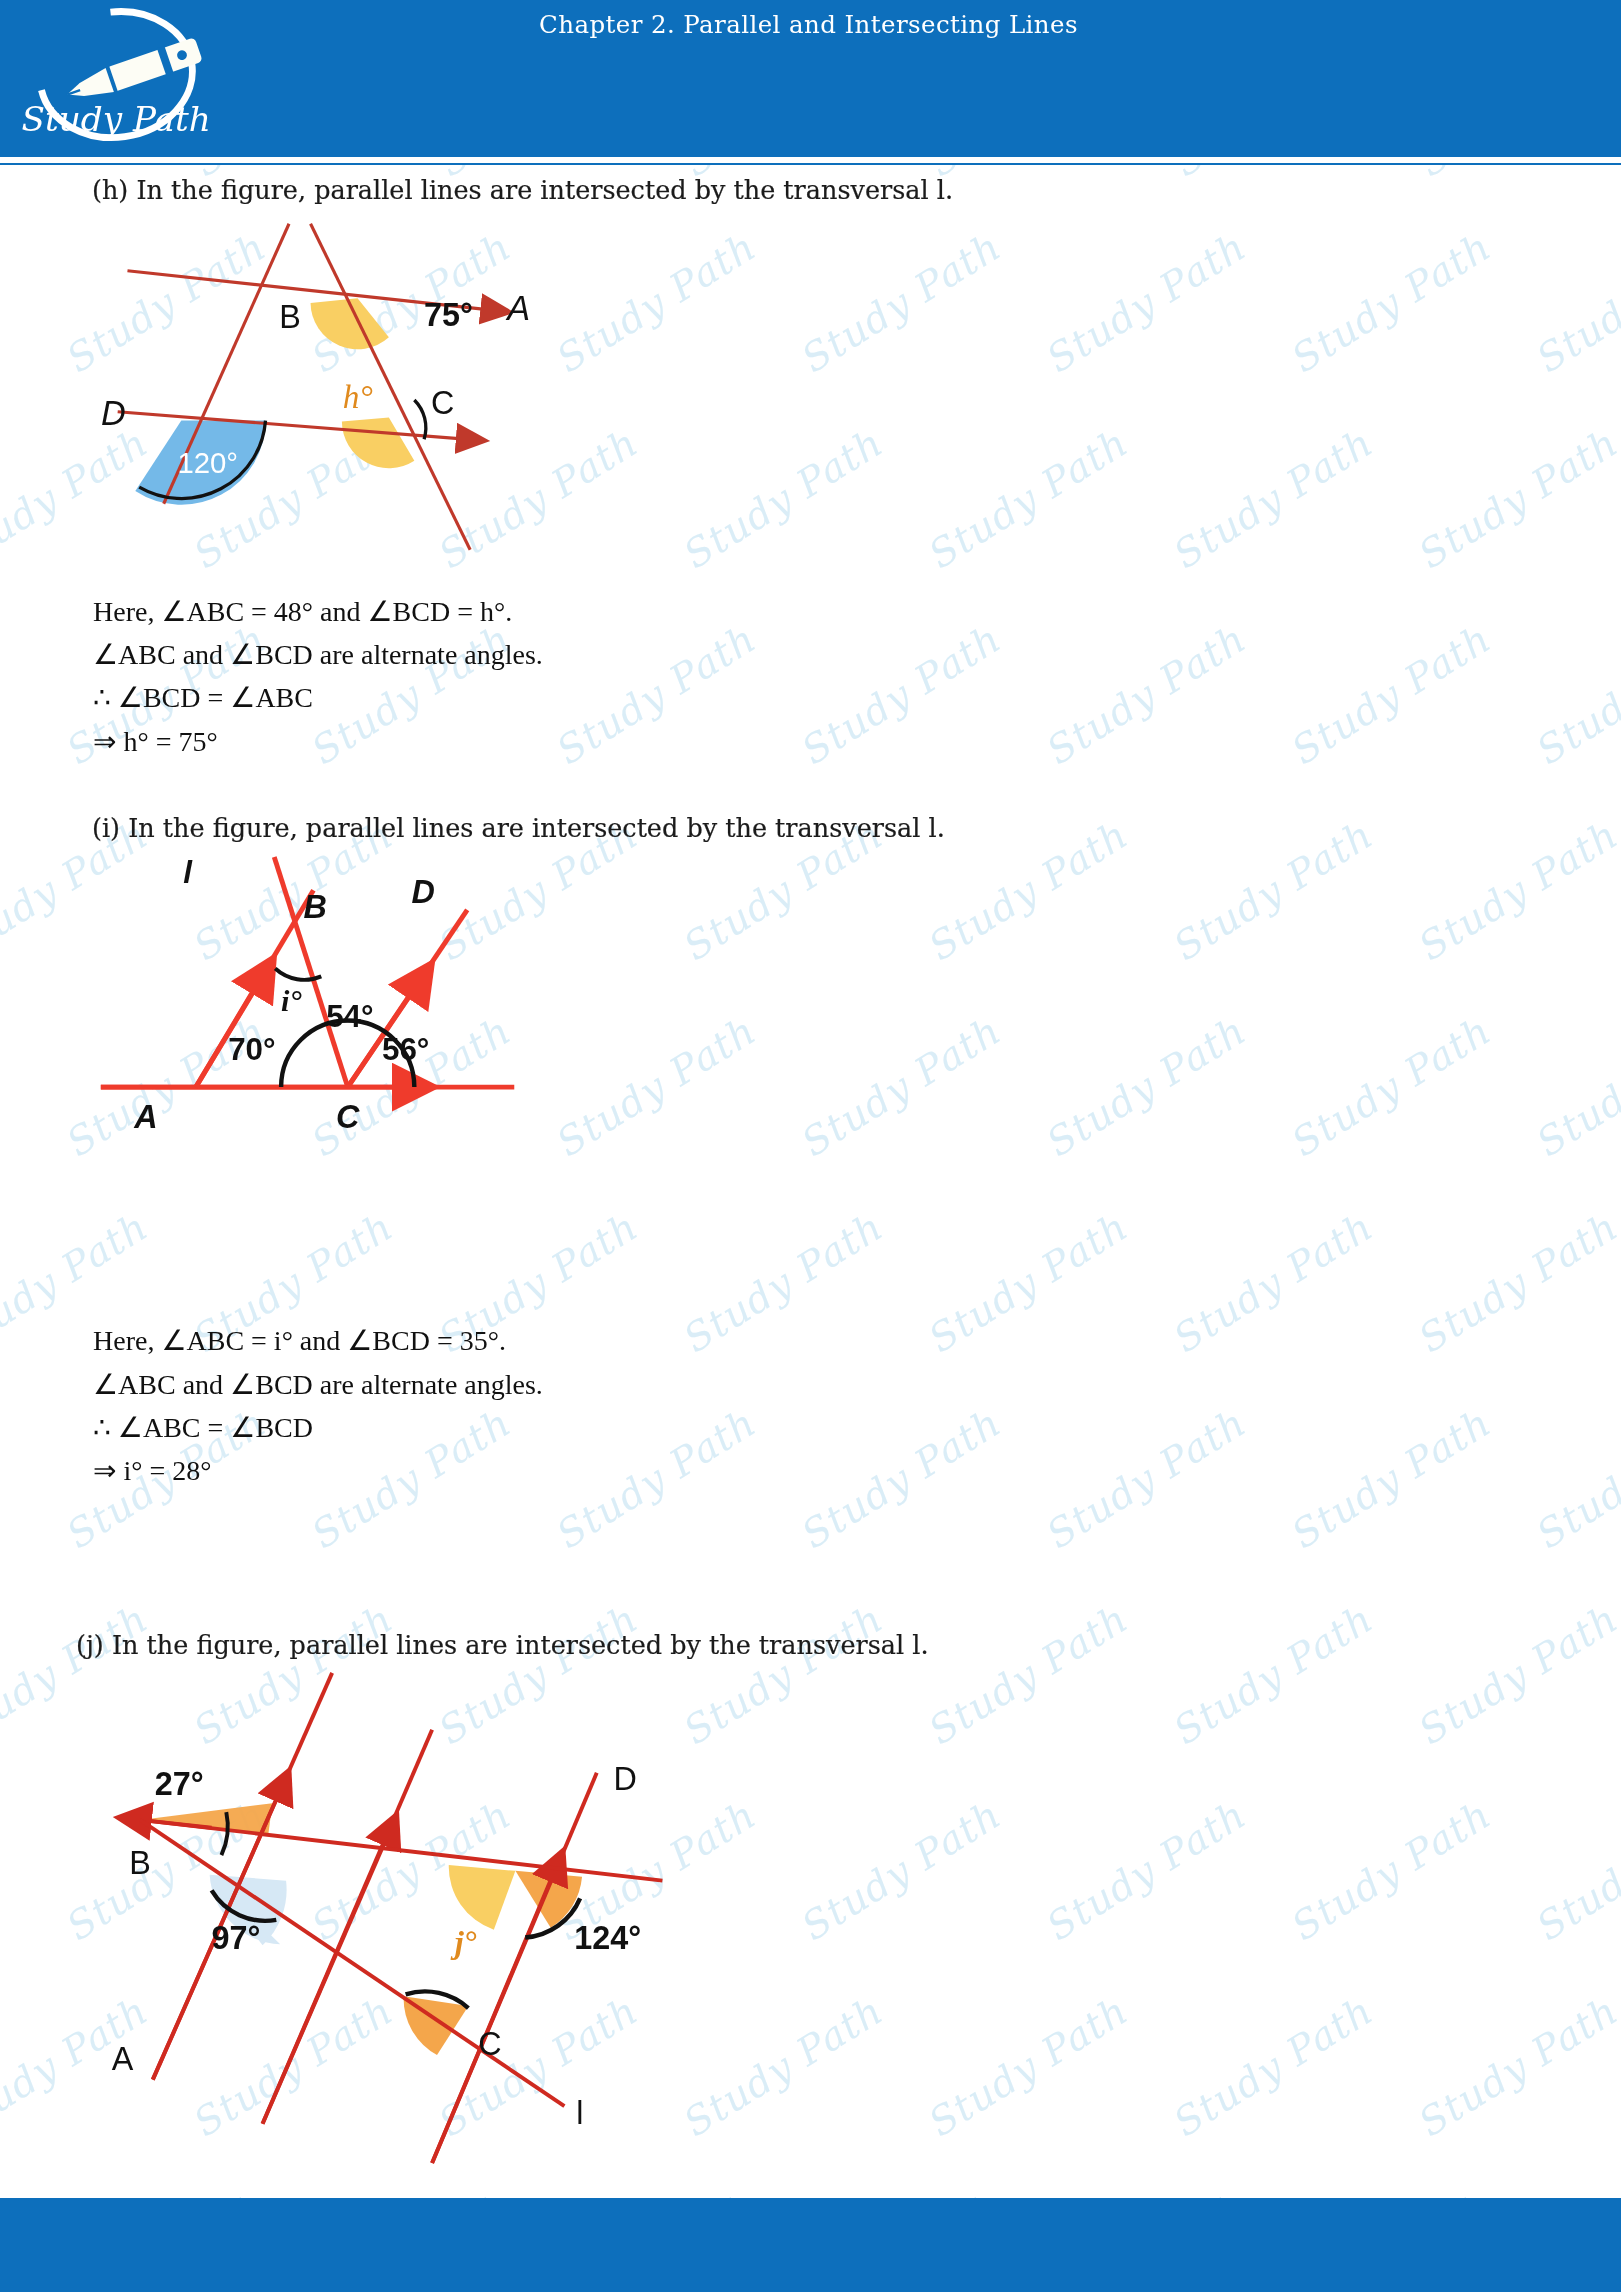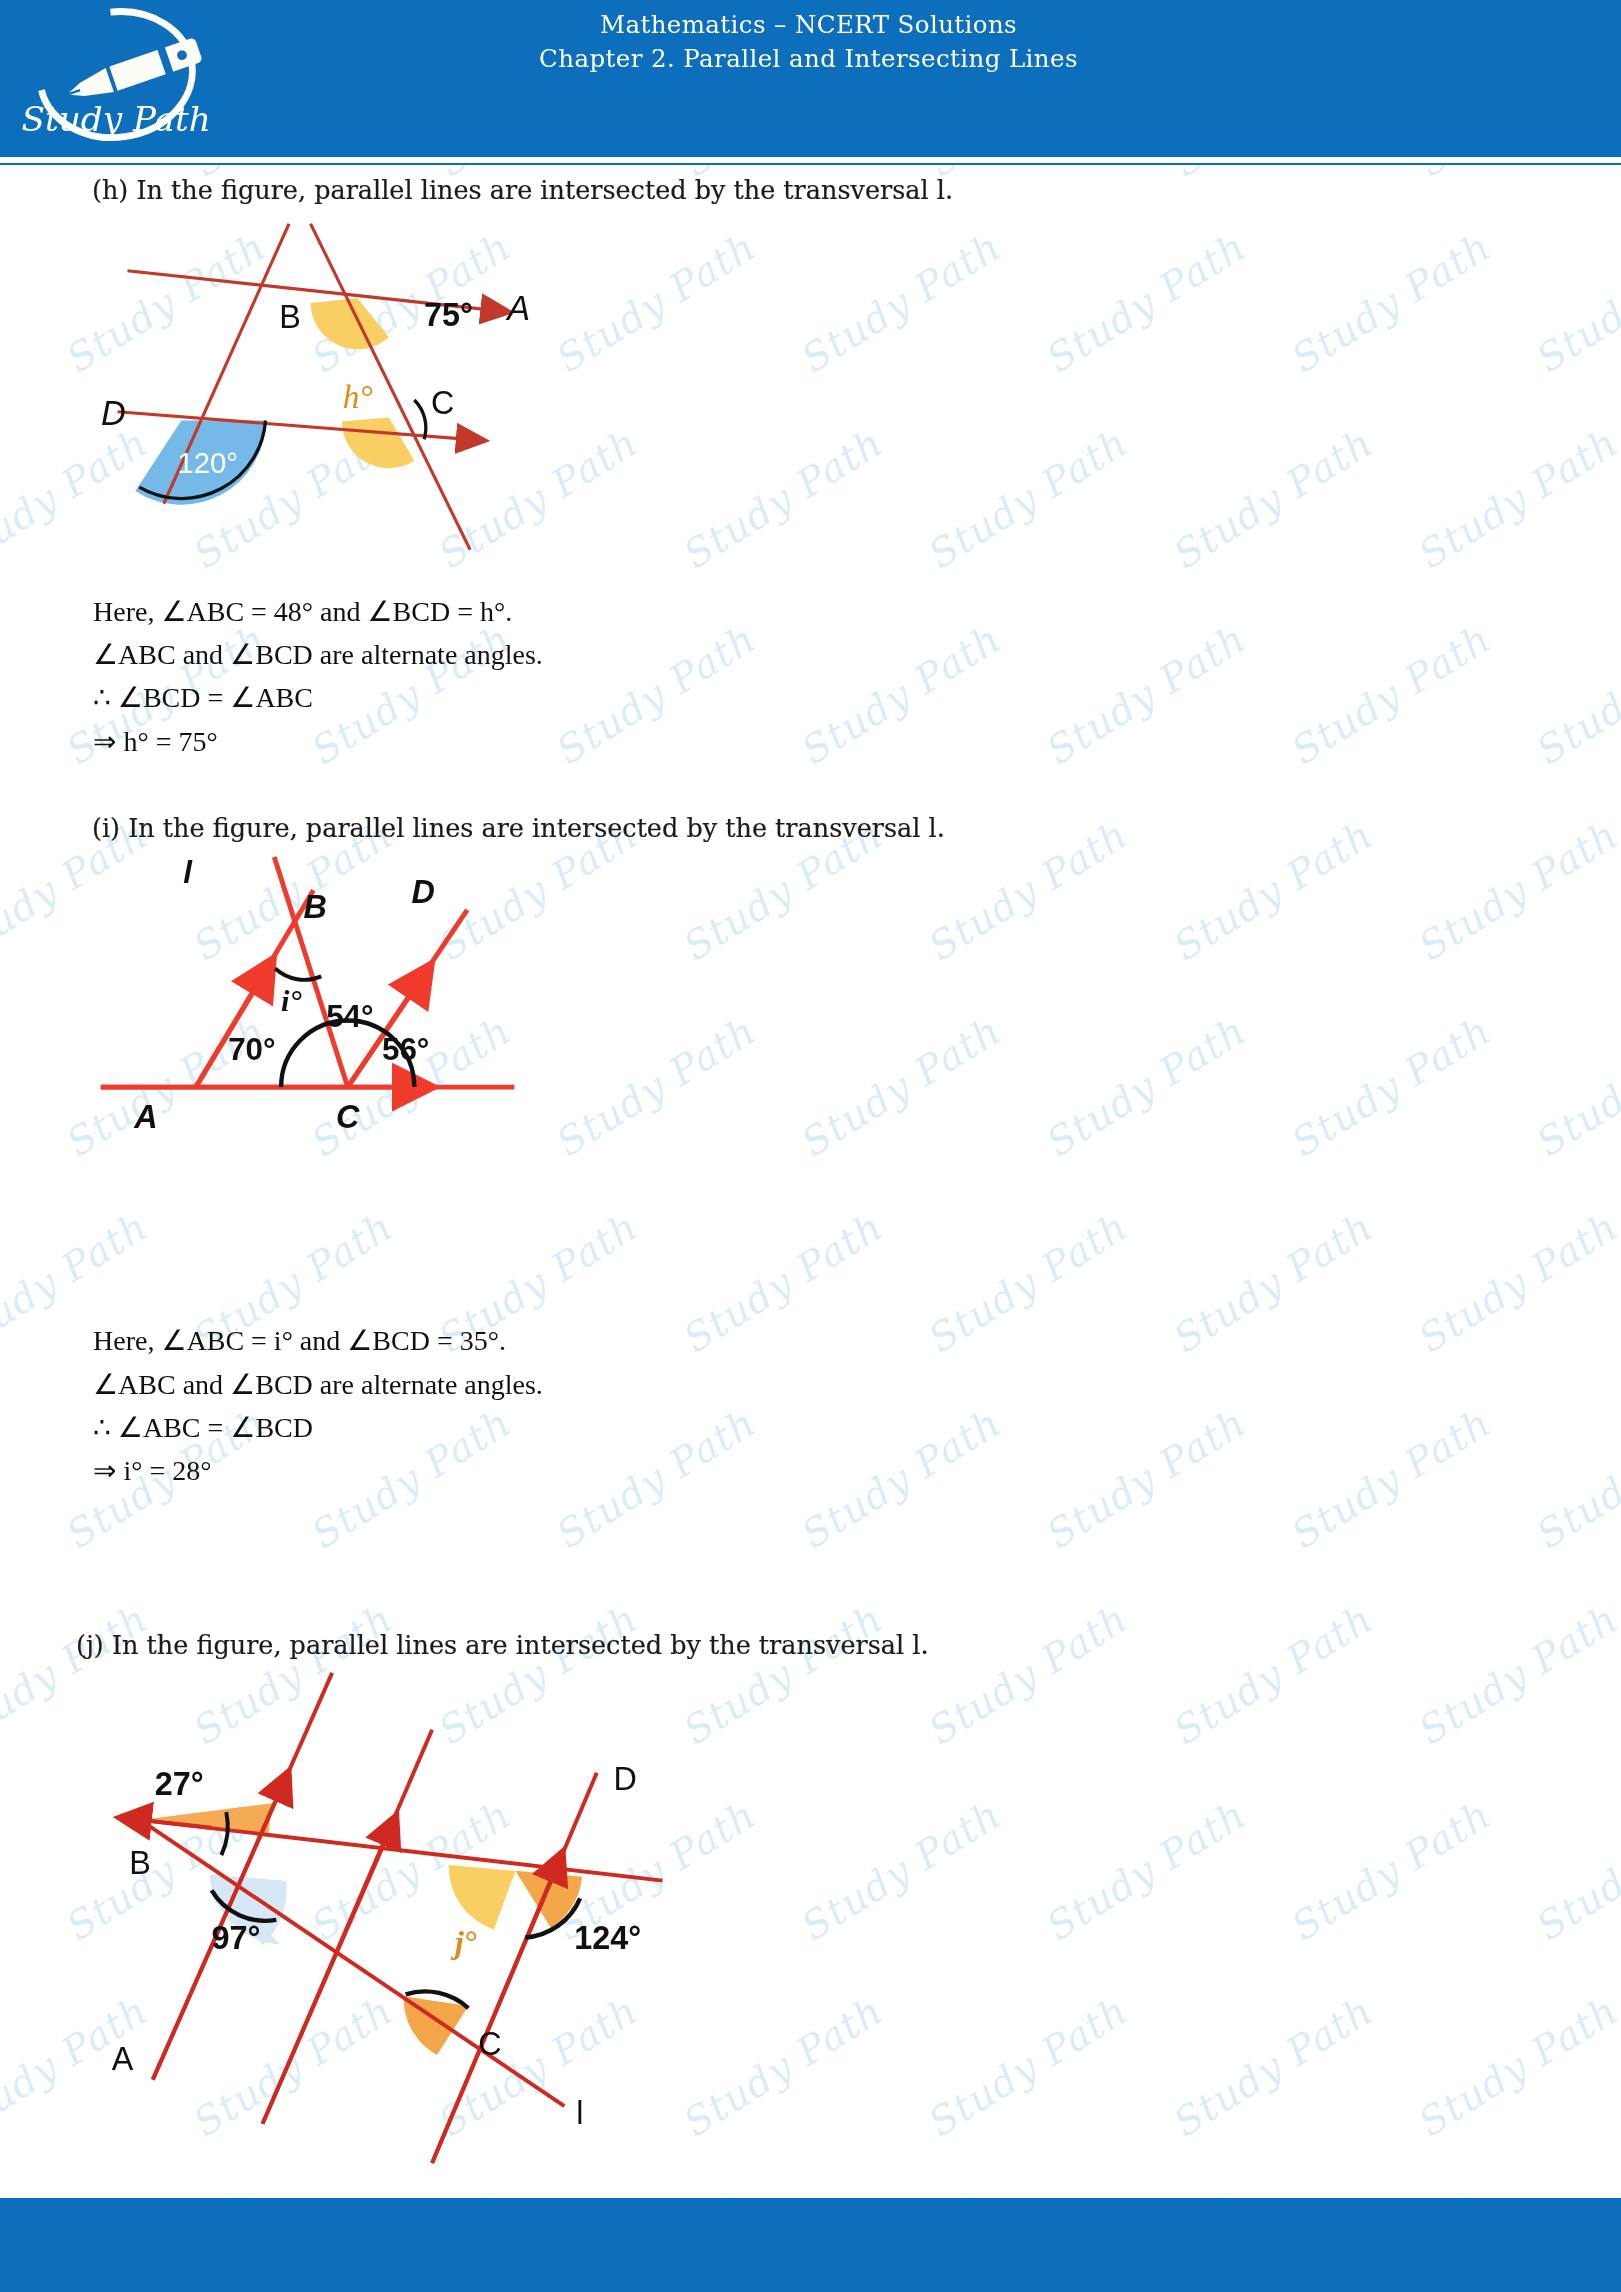--- a/index.html
+++ b/index.html
@@ -248,21 +248,20 @@
           <path d="M62 62 L46 69 L62 76 Z" fill="#fdfdf5"></path>
           <path d="M60 69 L46 69" stroke="#0d6fbc" stroke-width="2.5"></path>
           <circle cx="170" cy="69" r="5" fill="#0d6fbc"></circle>
         </g>
 
         <text x="100" y="128" text-anchor="middle" font-family="DejaVu Serif, serif" font-style="italic" font-size="35" fill="#ffffff">Study Path</text>
       </svg>
     </div>
 
     <div id="header-titles">
-      <span class="hline">Mathematics – NCERT Solutions</span>
       <span class="hline">Chapter 2. Parallel and Intersecting Lines</span>
     </div>
   </div>
   <div id="header-underline"></div>
 
   <div id="content">
 
     <div class="q-heading" style="left:92px; top:11.8px;">(h) In the figure, parallel lines are intersected by the transversal l.</div>
 
     <div class="figure" style="left:93px; top:49px; width:627px; height:421px;">

